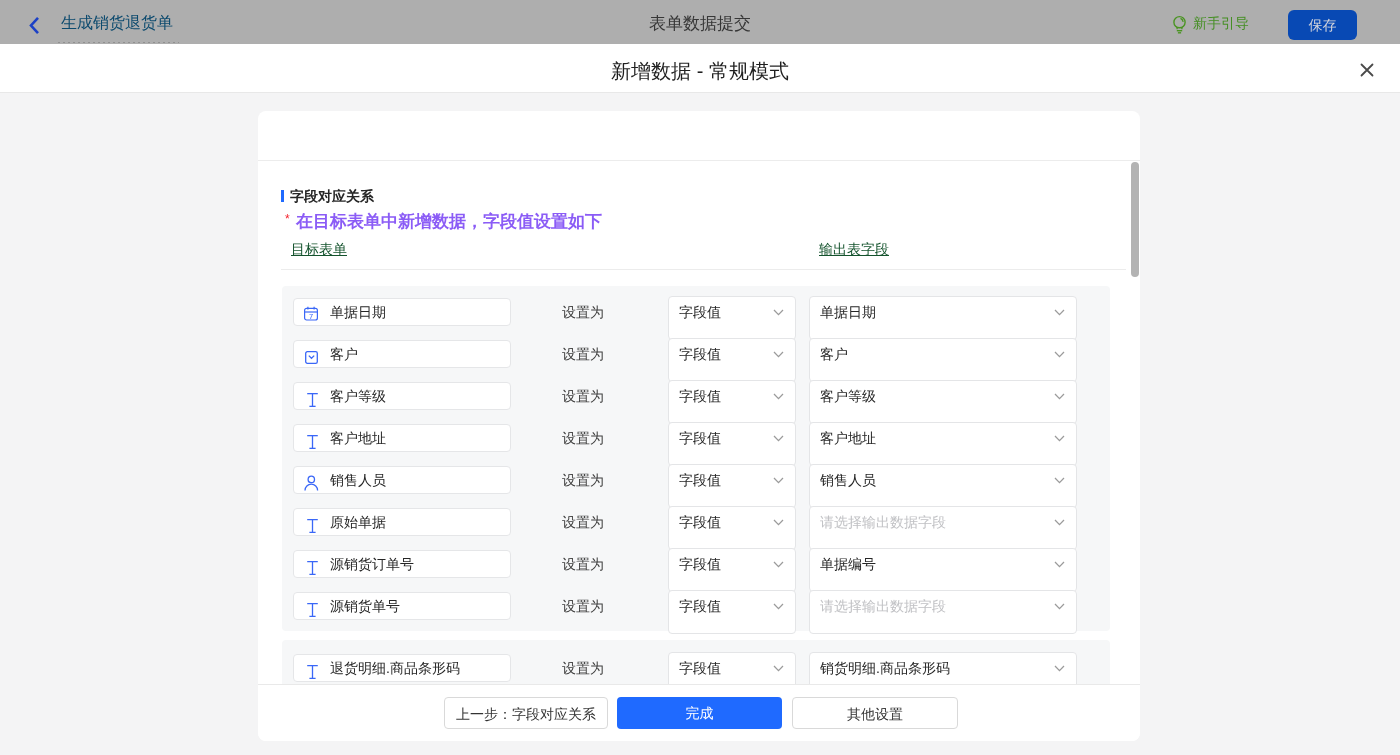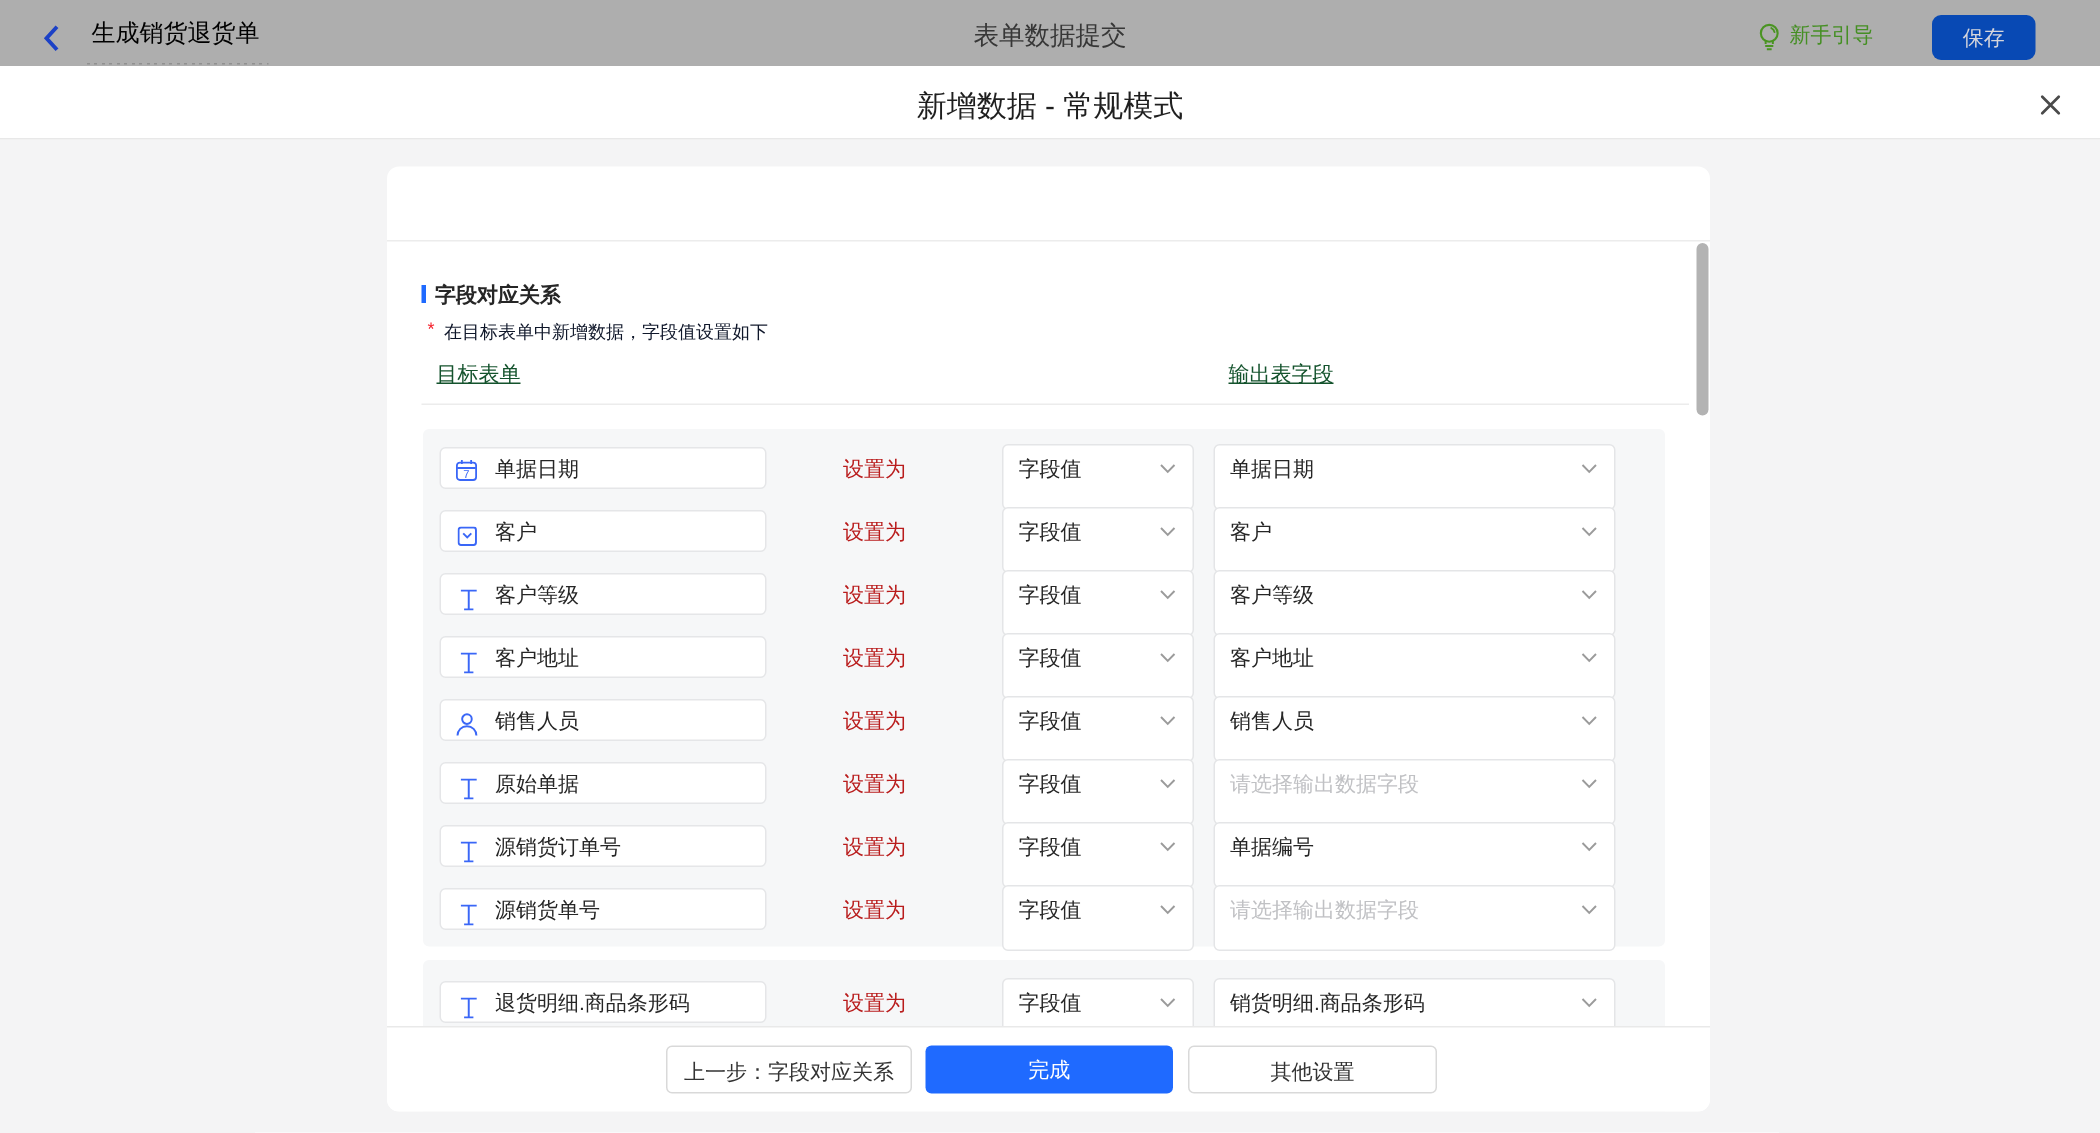--- a/index.html
+++ b/index.html
@@ -3,48 +3,48 @@
 <meta charset="utf-8">
 <style>
   * { margin:0; padding:0; box-sizing:border-box; }
   html,body { width:1400px; height:755px; overflow:hidden;
     font-family:"Liberation Sans",sans-serif; }
   body { position:relative; background:#f4f4f5; }
   .abs { position:absolute; }
 
   
   #hdr { left:0; top:0; width:1400px; height:44px; background:#aeaeae; }
-  #hdr .title { left:61px; top:0; height:52px; line-height:45px; font-size:16px; color:#000000; }
+  #hdr .title { left:61px; top:0; height:52px; line-height:45px; font-size:16px; color:#0c4a6e; }
   #hdr .dash { left:58px; top:42px; width:121px; height:1px; background:repeating-linear-gradient(90deg,#909090 0 2px,rgba(0,0,0,0) 2px 5px); }
   #hdr .center { left:0; width:1400px; text-align:center; top:0; height:44px; line-height:48px; font-size:17px; color:#373737; }
   #guide { left:1172px; top:0; height:44px; line-height:46px; font-size:14px; color:#458f24; }
   #save { left:1288px; top:10px; width:69px; height:30px; background:#0849b4; border-radius:6px;
           color:#d6d6dc; font-size:14px; text-align:center; line-height:30px; }
 
   
   #mbar { left:0; top:44px; width:1400px; height:49px; background:#fff; border-bottom:1px solid #e8e8e8; }
   #mbar .t { left:0; width:1400px; text-align:center; top:2px; height:49px; line-height:51px; font-size:20px; color:#1f1f1f; }
 
   
   #card { left:258px; top:111px; width:882px; height:630px; background:#fff; border-radius:8px; overflow:hidden; }
   #card .ctitle { left:23px; top:0; height:49px; line-height:51px; font-size:16px; color:#333; }
   .hr { left:0; width:882px; border-top:1px solid #ececec; }
   #card .bluebar { left:23px; top:79px; width:3px; height:12px; background:#1f6aff; }
   #card .sect { left:32px; top:72px; font-size:14px; font-weight:bold; color:#262626; line-height:26px;}
-  #card .desc { left:38px; top:98px; font-size:12px; color:#0f172a; line-height:25px; }
+  #card .desc { left:38px; top:98px; font-size:17px; color:#8b5cf6; line-height:25px;font-weight:bold; }
   #card .star { left:27px; top:96px; font-size:12px; color:#f5222d; line-height:25px;}
   #card .colh { top:125px; font-size:14px; color:#14532d; line-height:26px;text-decoration:underline; }
 
   .panel { left:24px; width:828px; background:#f6f7f8; border-radius:4px; }
   .row { position:absolute; left:0; top:0; width:828px; height:28px; }
   .fbox { position:absolute; left:11px; top:0; width:218px; height:28px; background:#fff;
           border:1px solid #e5e6e8; border-radius:4px; }
   .fbox svg { position:absolute; }
   .fbox .ft { position:absolute; left:36px; top:0; height:26px; line-height:27px; font-size:14px; color:#262626; white-space:nowrap;}
-  .setas { position:absolute; left:280px; top:0; height:28px; line-height:29px; font-size:14px; color:#b91c1c;text-align:center; }
+  .setas { position:absolute; left:280px; top:0; height:28px; line-height:29px; font-size:14px; color:#404040;text-align:center; }
   .sel { position:absolute; top:-2px; height:44px; background:#fff; border:1px solid #e4e5e7; border-radius:4px;padding-left:32px; }
   .sel1 { left:386px; width:128px; }
   .sel1 .st { left:11px; }
   .sel2 { left:527px; width:268px; }
   .sel .st { position:absolute; left:10px; top:0; height:30px; line-height:31px; font-size:14px; color:#262626; white-space:nowrap;}
   .sel .ph { color:#c0c1c4; }
   .sel .chev { position:absolute; right:11px; top:12px; }
 
   #thumb { left:873px; top:51px; width:8px; height:115px; background:#b3b3b3; border-radius:4px; }
 

